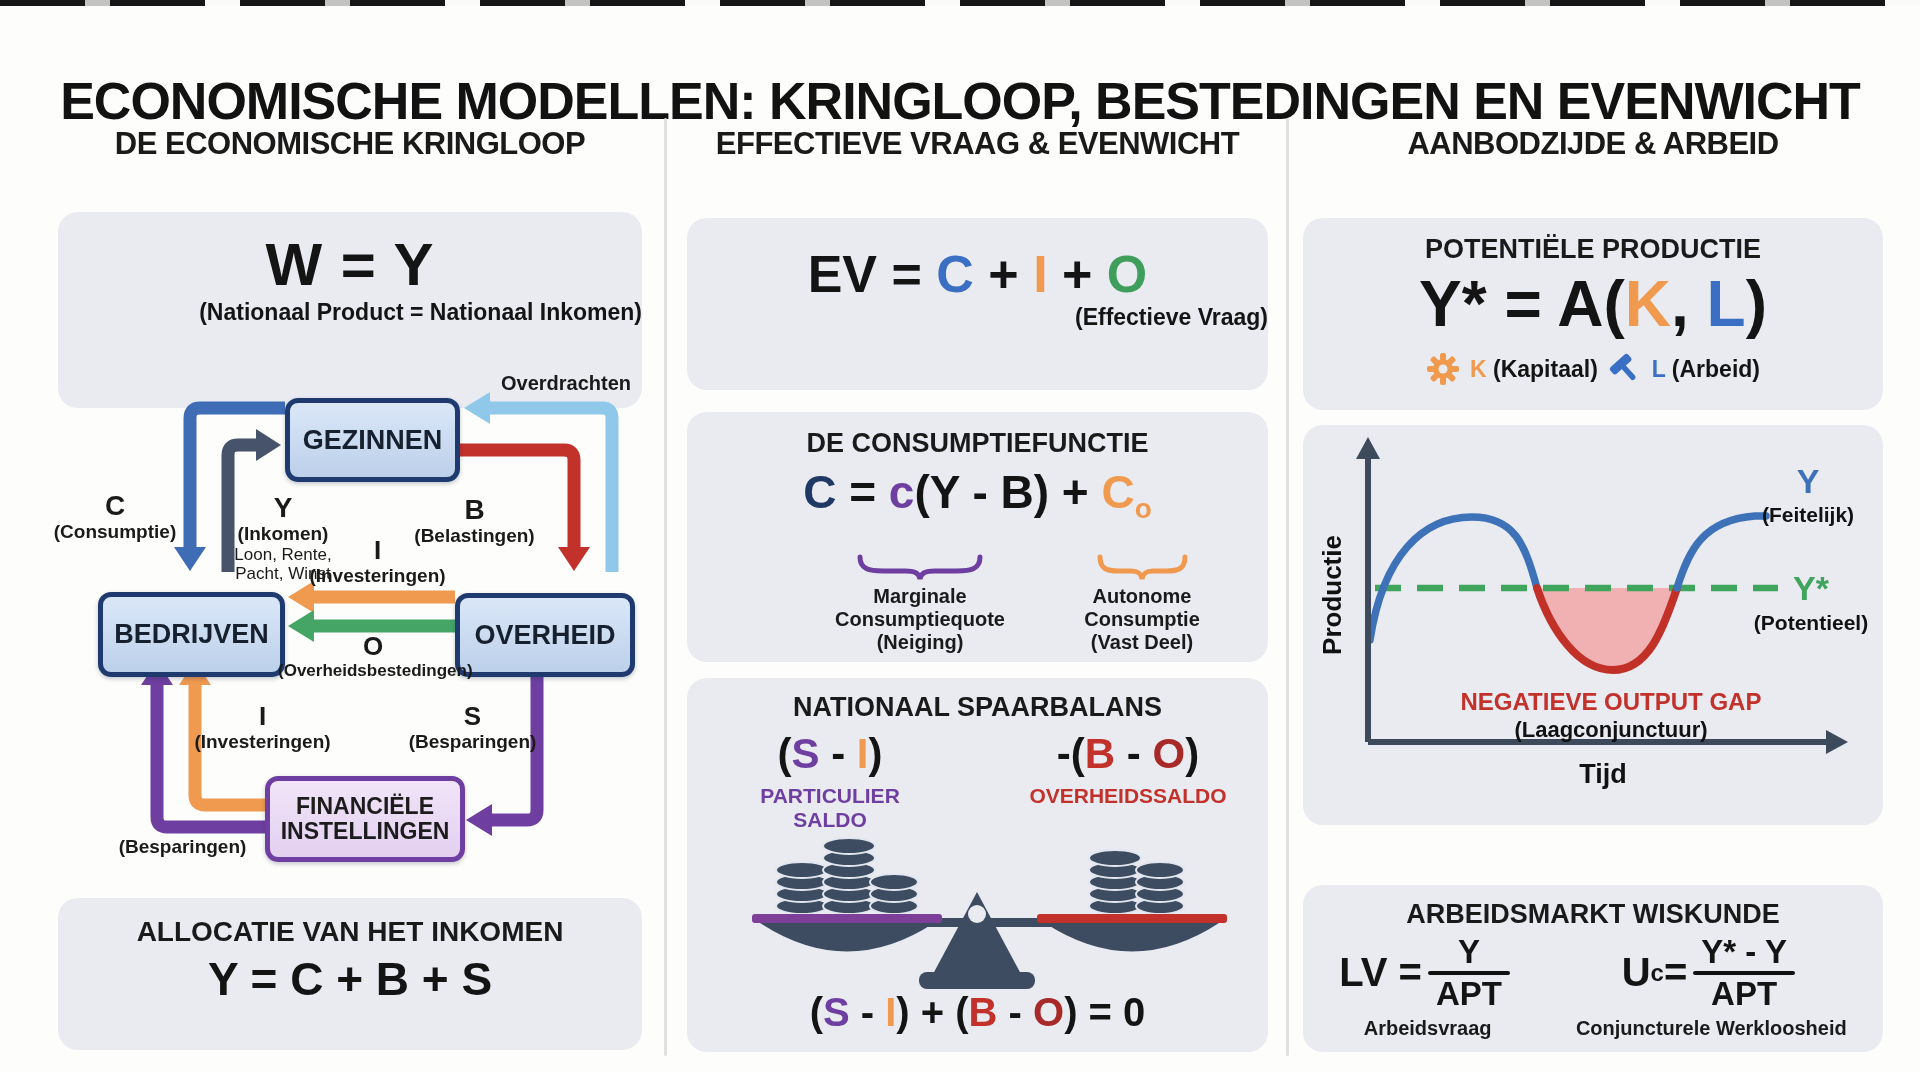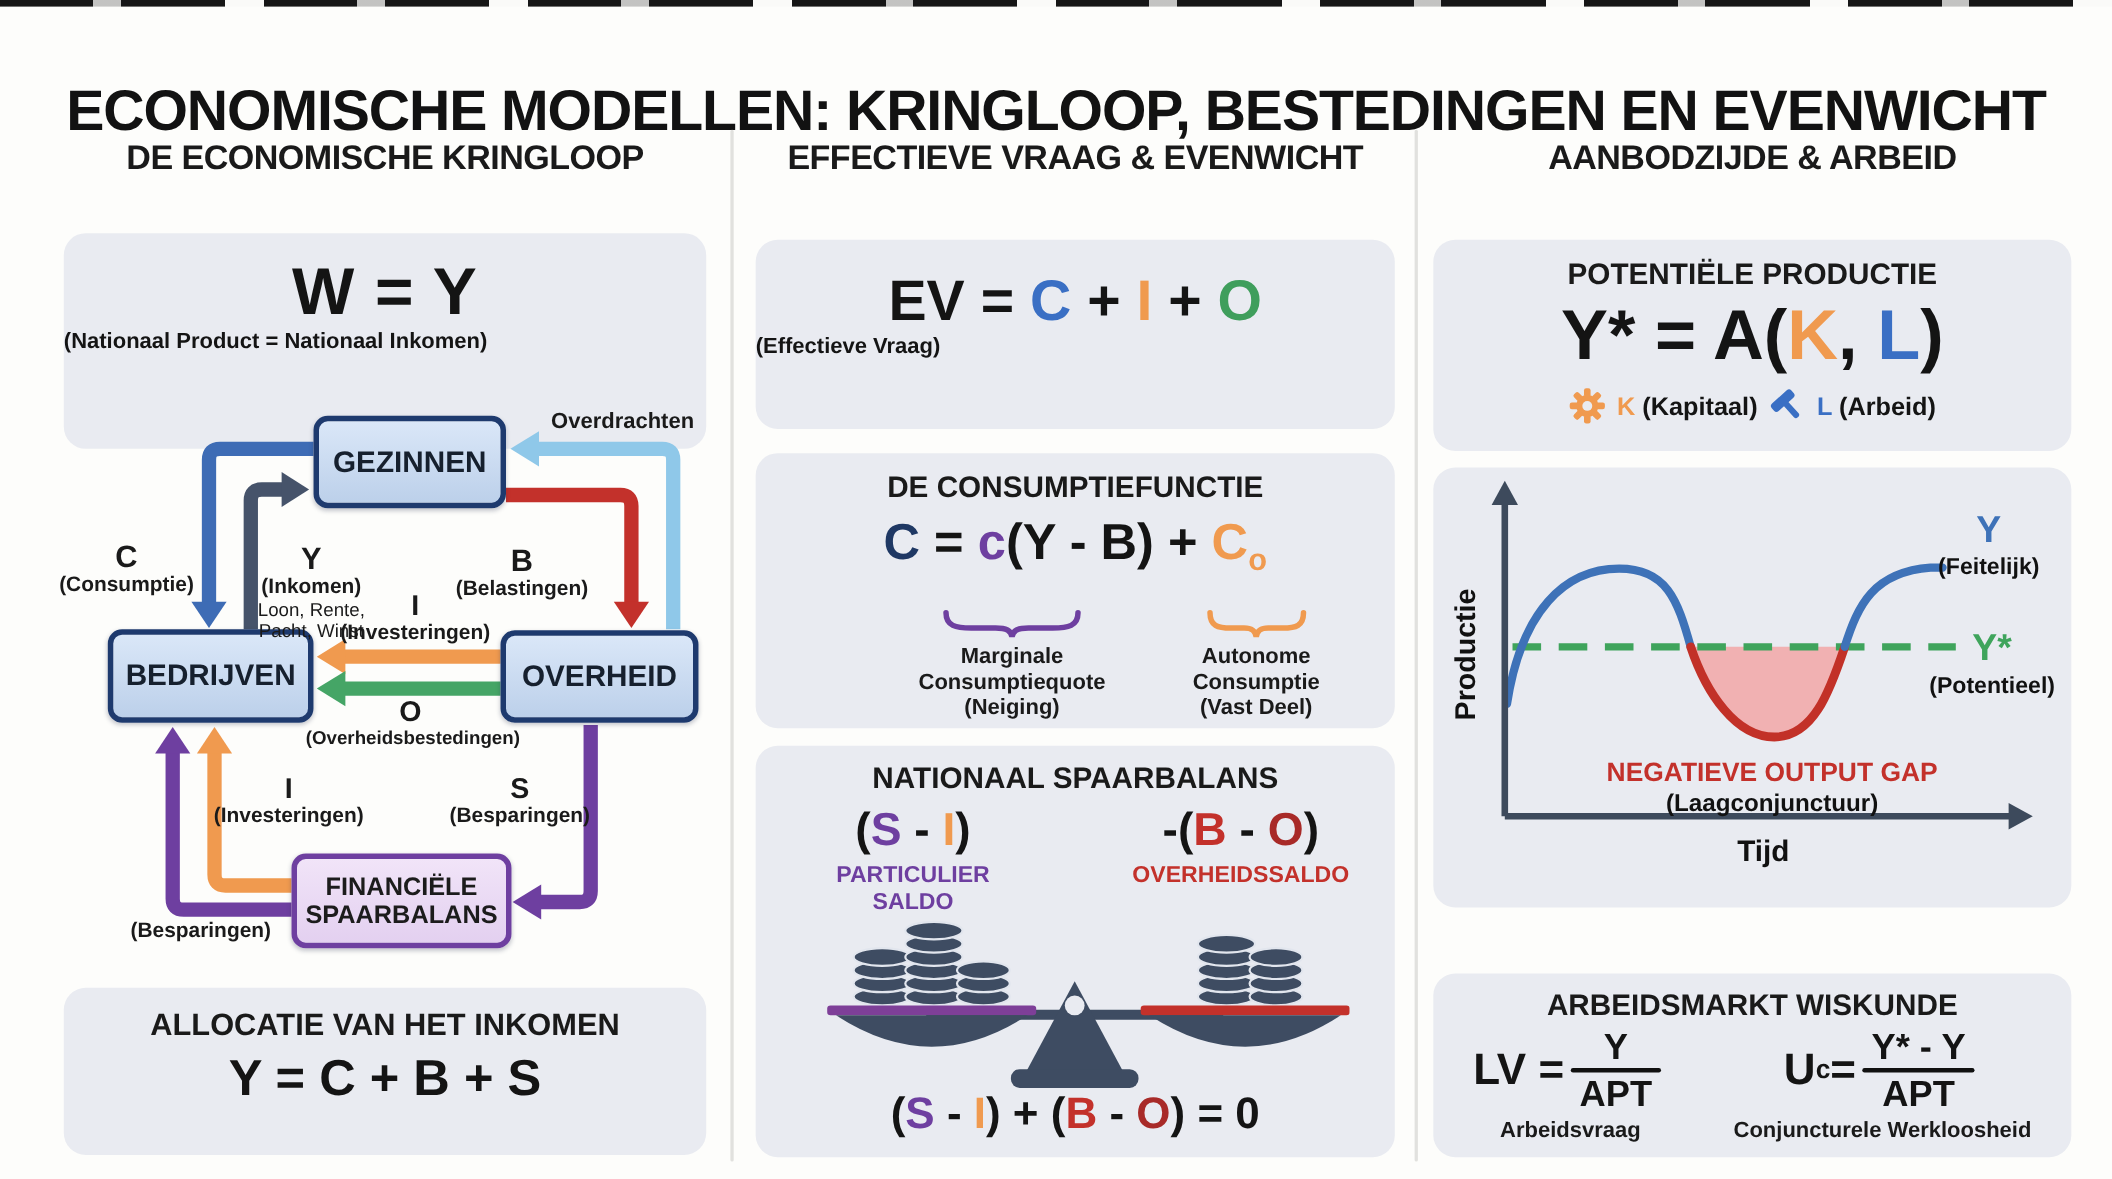--- a/index.html
+++ b/index.html
@@ -10,31 +10,31 @@
              background:repeating-linear-gradient(90deg,#161616 0 85px,rgba(22,22,22,.25) 85px 110px,#161616 110px 205px,rgba(250,250,248,1) 205px 240px);}
   .page-title{position:absolute;left:0;top:36px;width:1920px;text-align:center;
               font-size:52px;font-weight:700;letter-spacing:-1px;color:#121212;}
   .divider{position:absolute;top:118px;height:938px;width:3px;background:#e1e1de;border-radius:2px;}
   .col-head{position:absolute;top:126px;font-size:31px;font-weight:700;text-align:center;color:#1a1a1a;letter-spacing:-.5px;}
   .card{position:absolute;background:#e9ebf1;border-radius:20px;}
   .tc{text-align:center;}
   .card-title{font-size:27px;font-weight:700;text-align:center;color:#1a1a1a;}
   .big-formula{font-size:60px;font-weight:700;text-align:center;letter-spacing:1px;}
   .mid-formula{font-size:46px;font-weight:700;text-align:center;}
-  .caption{font-size:20px;font-weight:700;text-align:left;}
+  .caption{font-size:23px;font-weight:700;text-align:right;}
   
   .c-blue{color:#3a6fc4;} .c-orange{color:#f09a4f;}
   .c-green{color:#3f9e5c;} .c-purple{color:#6e3fa0;} .c-red{color:#c3312b;}
   .c-red2{color:#a82a28;} .c-navy{color:#1f3864;} .c-black{color:#141414;}
   
   .flow{position:absolute;left:40px;top:372px;width:620px;height:515px;}
   .flow svg{position:absolute;left:0;top:0;}
   .fbox{position:absolute;display:flex;align-items:center;justify-content:center;text-align:center;
         font-weight:700;border-radius:13px;box-shadow:0 2px 4px rgba(30,40,70,.25);}
-  .fbox-blue{background:linear-gradient(180deg,#dae7f8,#bcd0ea);border:5px solid #1e3a6e;color:#16202e;}
+  .fbox-blue{background:linear-gradient(180deg,#dae7f8,#bcd0ea);border:5px solid #1e3a6e;color:#16202e;margin-top:20px;}
   .fbox-purple{background:linear-gradient(180deg,#f1e4f8,#e3d0f0);border:5px solid #6e3fa0;color:#1c1c1c;}
   .flow-label{position:absolute;text-align:center;font-weight:700;line-height:1.12;color:#1a1a1a;}
   .fl-sym{font-size:28px;} .fl-cap{font-size:19px;} .fl-sub{font-size:17px;font-weight:700;}
   
   .cf-labels{position:absolute;text-align:center;font-weight:700;font-size:20px;line-height:1.15;color:#1a1a1a;}
   
   .frac{display:inline-flex;flex-direction:column;align-items:center;vertical-align:middle;margin:0 6px;}
   .frac .num,.frac .den{font-size:33px;font-weight:700;padding:0 8px;line-height:1.15;}
   .frac .bar{align-self:stretch;height:4px;background:#111;border-radius:2px;}
   .am-row{position:absolute;left:0;top:48px;width:100%;display:flex;justify-content:center;gap:60px;}
@@ -110,21 +110,21 @@
       <span>GEZINNEN</span>
     </div>
     <div class="fbox fbox-blue" style="left:58px;top:200px;width:187px;height:85px;font-size:27px;">
       <span>BEDRIJVEN</span>
     </div>
     <div class="fbox fbox-blue" style="left:415px;top:201px;width:180px;height:84px;font-size:27px;">
       <span>OVERHEID</span>
     </div>
     <div class="fbox fbox-purple" style="left:225px;top:404px;width:200px;height:86px;font-size:23px;line-height:1.08;flex-direction:column;">
       <span>FINANCIËLE</span>
-      <span>SPAARBALANS</span>
+      <span>INSTELLINGEN</span>
     </div>
 
     <div class="flow-label" style="left:426px;top:0;width:200px;font-size:20px;">Overdrachten</div>
     <div class="flow-label" style="left:0;top:118px;width:150px;">
       <div class="fl-sym">C</div>
       <div class="fl-cap">(Consumptie)</div>
     </div>
     <div class="flow-label" style="left:163px;top:120px;width:160px;">
       <div class="fl-sym">Y</div>
       <div class="fl-cap">(Inkomen)</div>

